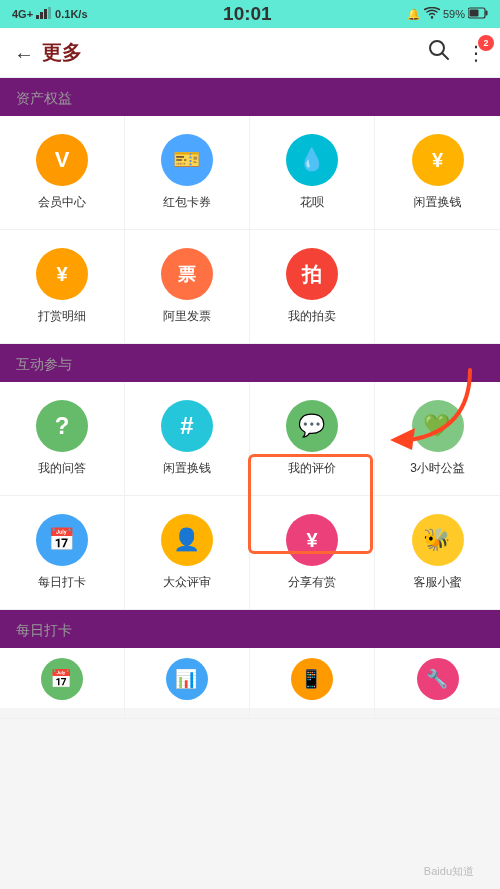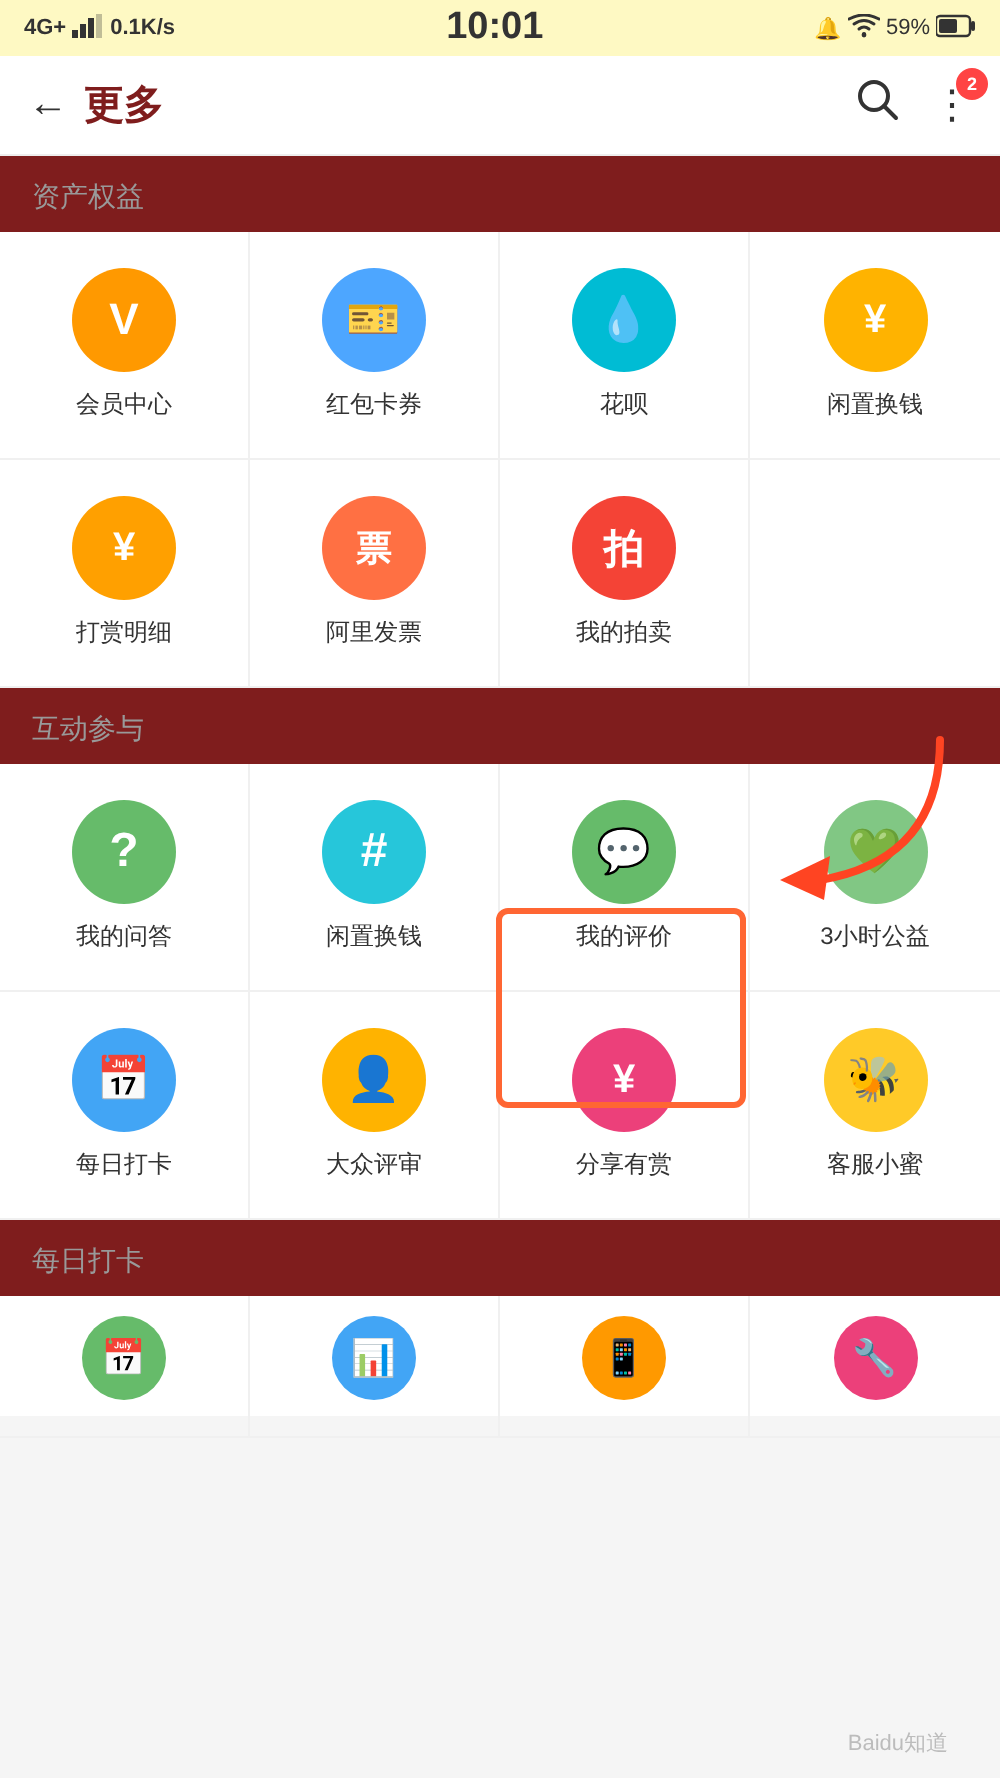--- a/index.html
+++ b/index.html
@@ -7,21 +7,21 @@
       width: 500px;
       height: 889px;
       font-family: -apple-system, "PingFang SC", "Hiragino Sans GB", "Microsoft YaHei", sans-serif;
       background: #f5f5f5;
       overflow: hidden;
       position: relative;
     }
 
     
     .status-bar {
-      background: #fef9c3;
+      background: #5eead4;
       height: 28px;
       display: flex;
       align-items: center;
       justify-content: space-between;
       padding: 0 12px;
       font-size: 12px;
       color: #333;
     }
     .status-left { display: flex; align-items: center; gap: 3px; font-size: 11px; font-weight: 600; }
     .status-center { font-size: 19px; font-weight: 600; }
@@ -71,21 +71,21 @@
       height: 16px;
       border-radius: 50%;
       display: flex;
       align-items: center;
       justify-content: center;
       font-weight: bold;
     }
 
     
     .section-header {
-      background: #7f1d1d;
+      background: #701a75;
       padding: 12px 16px 8px;
       font-size: 14px;
       color: #999;
     }
 
     
     .grid-section {
       background: #fff;
       display: grid;
       grid-template-columns: repeat(4, 1fr);

